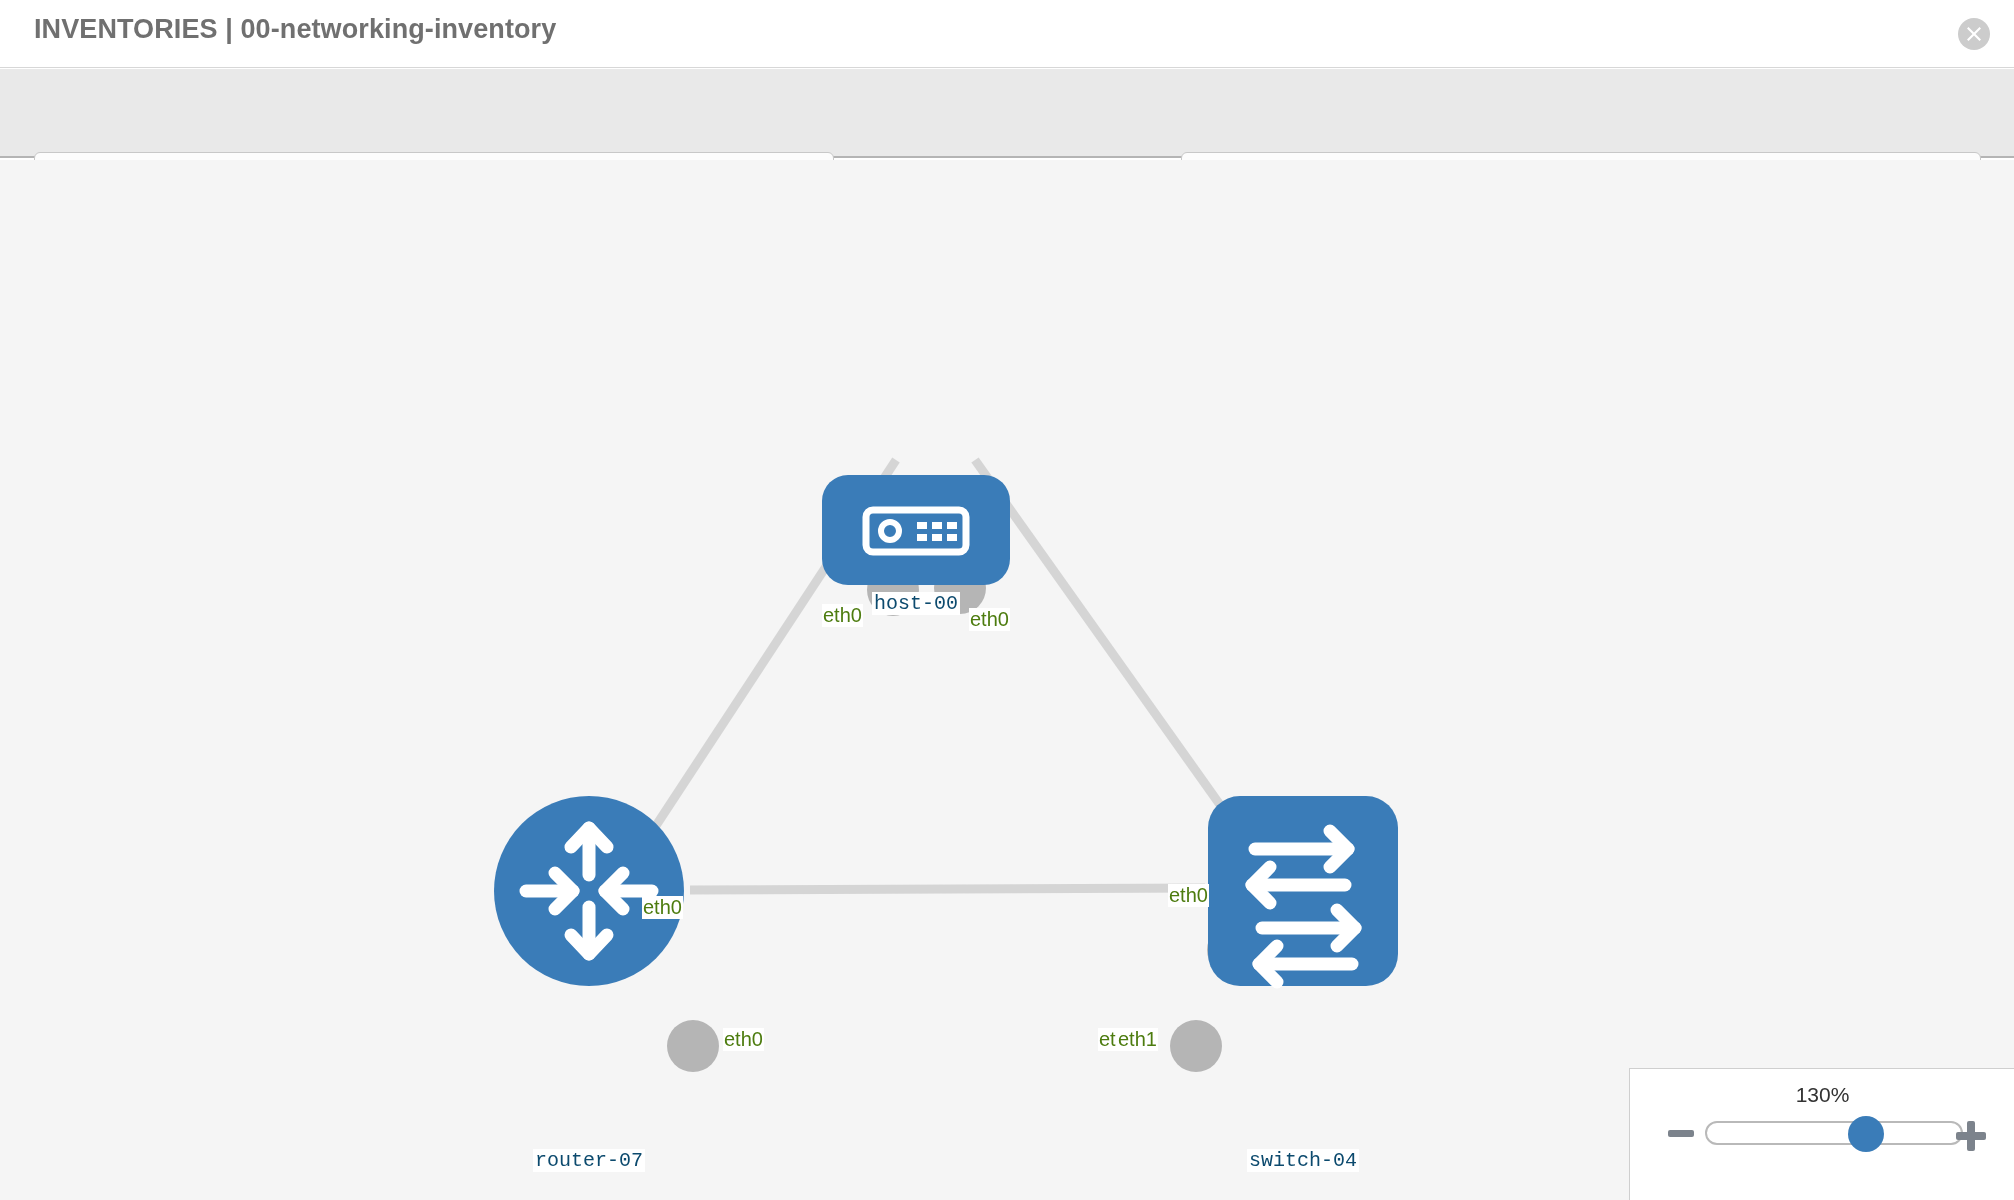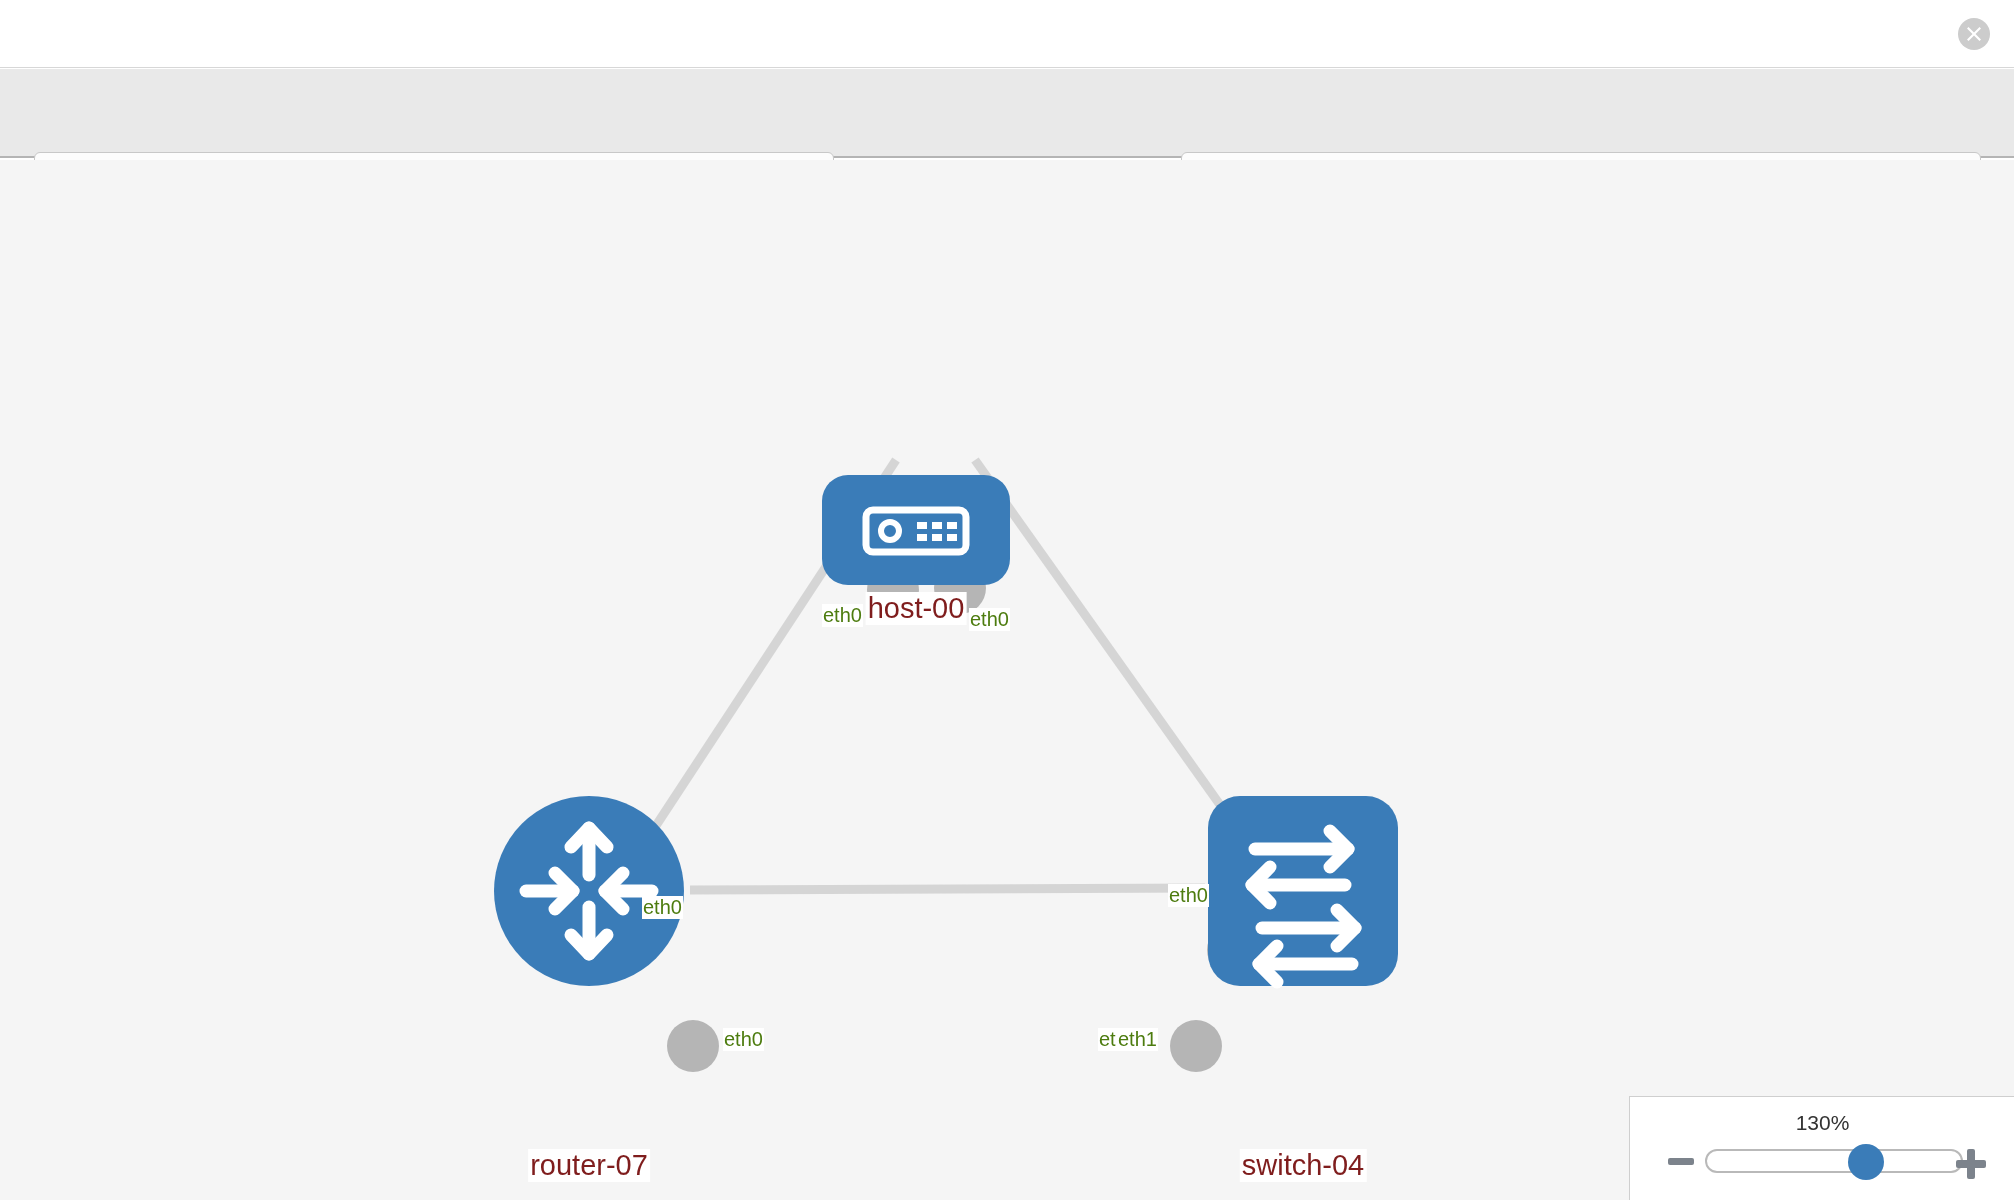--- a/index.html
+++ b/index.html
@@ -63,38 +63,39 @@
   
   .canvas {
     position: absolute; left: 0; top: 160px; width: 2014px; height: 1040px;
     background: #f5f5f5; overflow: hidden;
   }
   .topology { position: absolute; left: 0; top: 0; width: 2014px; height: 1040px; }
 
   
   .node-label {
     position: absolute;
-    font-size: 29px; color: #7f1d1d;
+    font-size: 20px; color: #0c4a6e;
     background: #ffffff;
     white-space: nowrap;
     transform: translateX(-50%);
     padding: 0 2px;
+    font-family: Liberation Mono, monospace;
   }
   .iface-label {
     position: absolute;
     font-size: 20px; color: #4d7c0f;
     background: #ffffff;
     white-space: nowrap;
     padding: 0 1px;
   }
 
   
   .zoom-panel {
     position: absolute; right: 0; bottom: 0;
-    width: 385px; height: 104px;
+    width: 385px; height: 132px;
     background: #ffffff;
     border-top: 1px solid #cfcfcf;
     border-left: 1px solid #cfcfcf;
   }
   .zoom-value {
     position: absolute; top: 14px; left: 0; width: 385px;
     text-align: center; font-size: 21px; color: #333333;
   }
   .zoom-minus, .zoom-plus {
     position: absolute; top: 50px; color: #7c838c; cursor: pointer;
@@ -112,20 +113,21 @@
     width: 36px; height: 36px; border-radius: 50%;
     background: #3a7cb8; cursor: grab;
   }
 </style>
 </head>
 <body>
 
 <div id="app">
 
   <div class="header">
+    <div class="header-title">INVENTORIES | 00-networking-inventory</div>
     <div class="close-btn">
       <svg width="32" height="32" viewBox="0 0 32 32" aria-hidden="true">
         <path d="M10.5 9 L16 14.5 L21.5 9 L23 10.5 L17.5 16 L23 21.5 L21.5 23 L16 17.5 L10.5 23 L9 21.5 L14.5 16 L9 10.5 Z" fill="#ffffff"></path>
       </svg>
     </div>
   </div>
 
   <div class="toolbar">
 
     <div class="select-box" id="actions-select">

